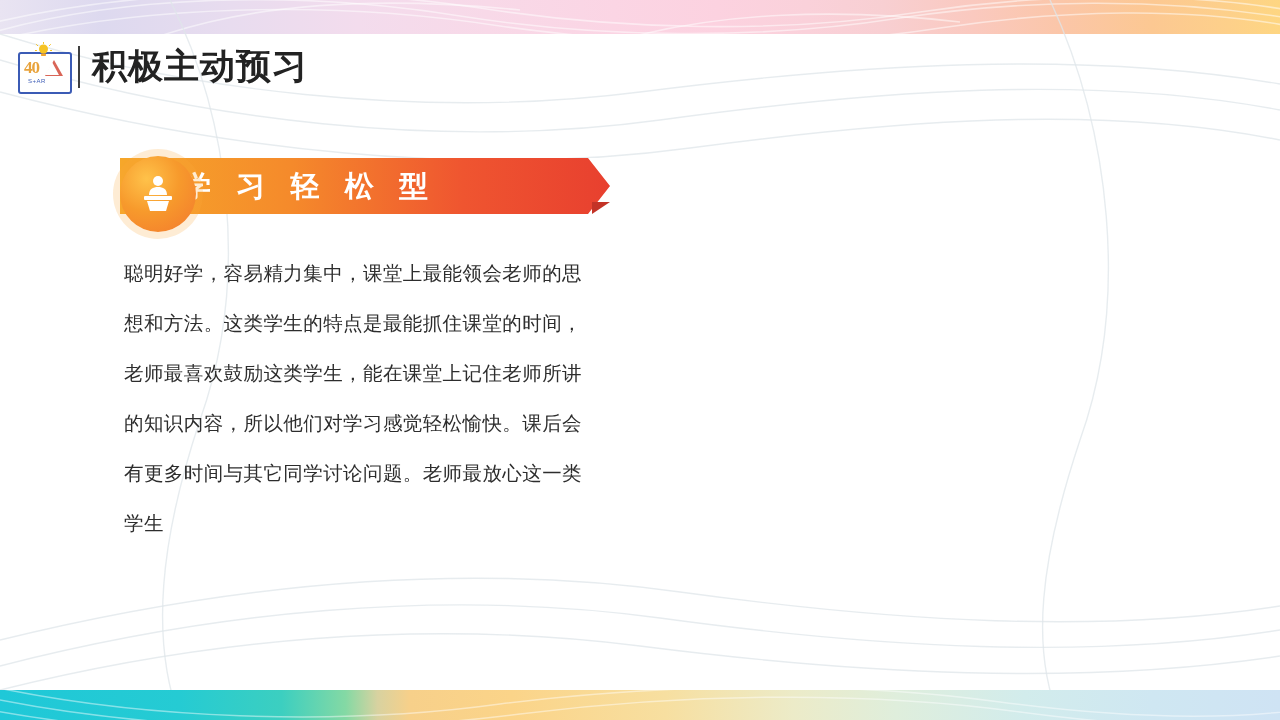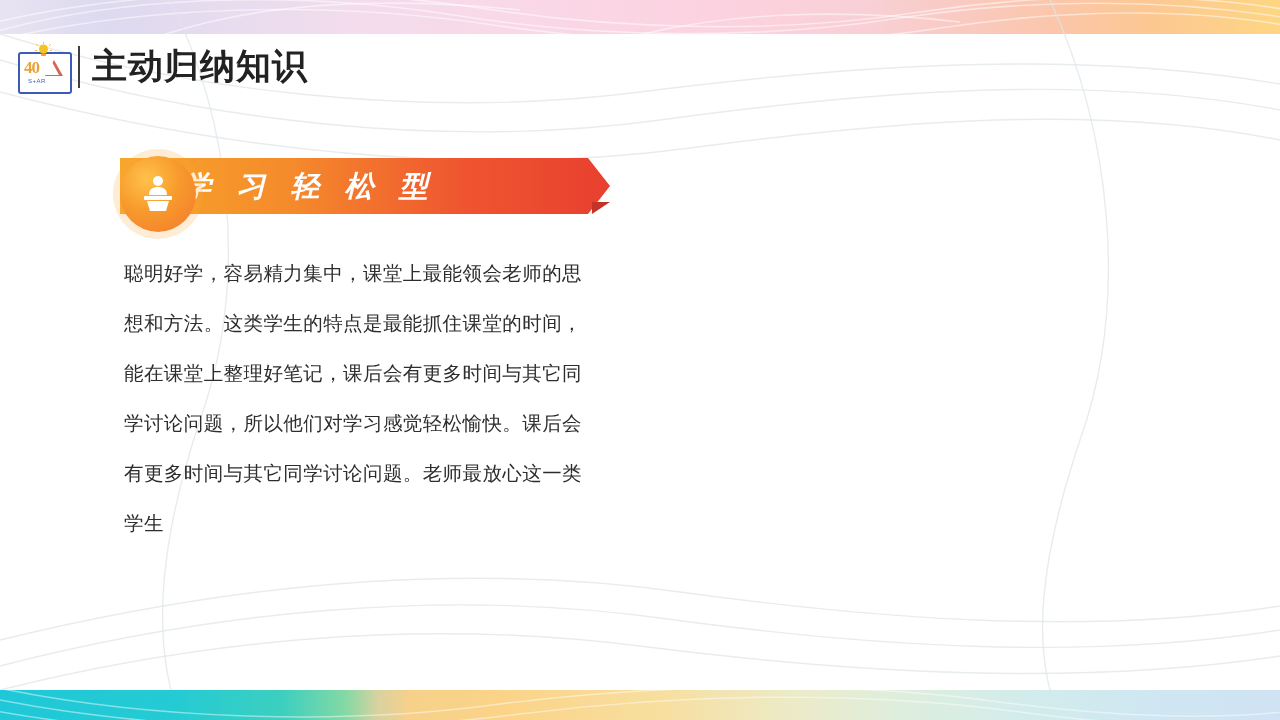--- a/index.html
+++ b/index.html
@@ -189,21 +189,20 @@
   .banner-text {
     position: absolute;
     left: 62px; top: 0;
     height: 56px;
     line-height: 56px;
     font-family: "Liberation Serif", serif;
     font-size: 29px;
     font-weight: bold;
     color: #ffffff;
     letter-spacing: 9px;
-    font-style: italic;
   }
   .badge {
     position: absolute;
     left: 0px; top: -2px;
     width: 76px; height: 76px;
     border-radius: 50%;
     background: radial-gradient(circle at 35% 30%, #ffc24a 0%, #f79a2c 45%, #f3782d 100%);
     box-shadow: 0 0 0 7px rgba(250,170,60,0.22);
   }
   .badge-icon {
@@ -274,39 +273,39 @@
         <line x1="17" y1="0" x2="17" y2="3"></line>
         <line x1="3" y1="5" x2="5.5" y2="7.5"></line>
         <line x1="31" y1="5" x2="28.5" y2="7.5"></line>
         <line x1="0" y1="17" x2="3" y2="17"></line>
         <line x1="34" y1="17" x2="31" y2="17"></line>
       </g>
     </svg>
     <div class="logo-star">S+AR</div>
   </div>
   <div class="header-divider"></div>
-  <div class="page-title">主动归纳知识</div>
+  <div class="page-title">积极主动预习</div>
 </div>
 
 <div class="col col-left">
   <div class="banner">
     <div class="banner-bg"></div>
     <div class="banner-notch"></div>
     <div class="banner-fold"></div>
     <div class="banner-text">学 习 轻 松 型</div>
     <div class="badge">
       <svg class="badge-icon" viewBox="0 0 42 40">
         <circle cx="21" cy="7" r="5" fill="#ffffff"></circle>
         <path d="M12,21 C12,15 16,13 21,13 C26,13 30,15 30,21 Z" fill="#ffffff"></path>
         <rect x="7" y="22" width="28" height="4" rx="1" fill="#ffffff"></rect>
         <path d="M10,27 L32,27 L29,37 L13,37 Z" fill="#ffffff"></path>
       </svg>
     </div>
   </div>
-  <div class="body-text indent">聪明好学，容易精力集中，课堂上最能领会老师的思想和方法。这类学生的特点是最能抓住课堂的时间，能在课堂上整理好笔记，课后会有更多时间与其它同学讨论问题，所以他们对学习感觉轻松愉快。课后会有更多时间与其它同学讨论问题。老师最放心这一类学生</div>
+  <div class="body-text indent">聪明好学，容易精力集中，课堂上最能领会老师的思想和方法。这类学生的特点是最能抓住课堂的时间，老师最喜欢鼓励这类学生，能在课堂上记住老师所讲的知识内容，所以他们对学习感觉轻松愉快。课后会有更多时间与其它同学讨论问题。老师最放心这一类学生</div>
 </div>
 
 <div class="col col-right">
 </div>
 
 <div class="bottom-band">
   <svg width="1280" height="30" viewBox="0 0 1280 30" preserveAspectRatio="none">
     <g fill="none" stroke="#ffffff" stroke-opacity="0.45" stroke-width="1.5">
       <path d="M-20,-6 C140,30 340,36 500,14 C660,-6 840,-10 1000,12 C1120,28 1220,30 1300,20"></path>
       <path d="M-20,6 C150,42 350,46 520,24 C680,4 860,0 1020,22 C1140,38 1230,40 1300,30"></path>

